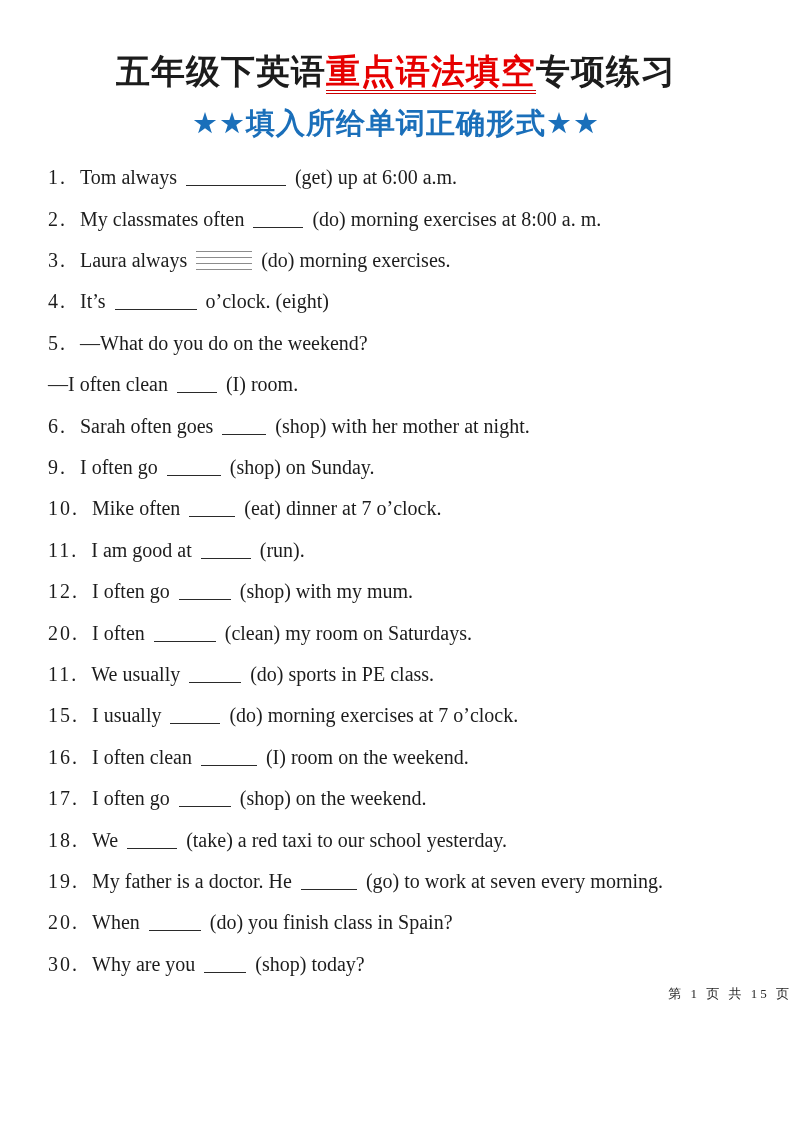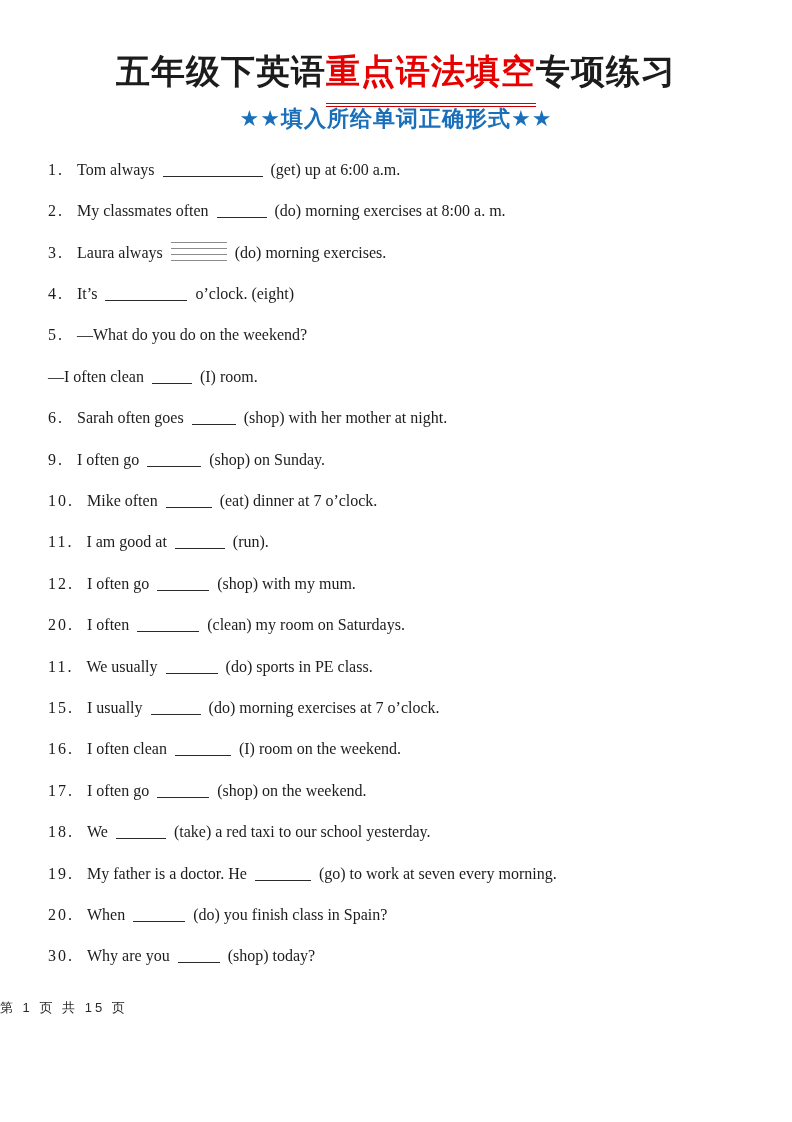--- a/index.html
+++ b/index.html
@@ -16,31 +16,31 @@
   .page{width:792px;height:1122px;position:relative;box-sizing:border-box;}
   .title{
     margin-top:50px;text-align:center;
     font-family:"Liberation Sans","DejaVu Sans",sans-serif;
     font-weight:bold;font-size:34px;line-height:1.25;letter-spacing:1px;
     white-space:nowrap;
   }
   .title .hl{
     color:var(--red);
     border-bottom:4px double #cc0000;
-    padding-bottom:13px;
+    padding-bottom:0;
   }
   .subtitle{
     margin-top:13px;text-align:center;
     font-family:"Liberation Sans","DejaVu Sans",sans-serif;
-    font-weight:bold;font-size:22px;line-height:1.2;
+    font-weight:bold;font-size:29px;line-height:1.2;
     color:var(--blue);letter-spacing:1px;
   }
   .questions{
     margin:17px 40px 0 48px;
-    font-size:16px;
+    font-size:20px;
   }
   .row{
     height:41.4px;line-height:41.4px;
     white-space:nowrap;overflow:visible;
   }
   .num{
     display:inline-block;
     letter-spacing:2px;
     margin-right:13px;
   }
@@ -53,22 +53,22 @@
     margin:0 4px;
   }
   .gridblank{
     display:inline-block;
     height:20px;
     vertical-align:-4px;
     margin:0 4px;
     background:repeating-linear-gradient(to bottom,var(--gridline) 0 1.3px,transparent 1.3px 5.9px);
   }
   .footer{
-    margin-top:22px;text-align:left;
-    font-family:Liberation Sans, sans-serif;
+    margin-top:0;text-align:right;
+    font-family:Liberation Serif, serif;
     font-size:13px;color:#2a2a2a;letter-spacing:3px;
   }
 </style>
 </head>
 <body>
 
 <div class="page">
 
   <div class="title">
     <span>五年级下英语</span><span class="hl">重点语法填空</span><span>专项练习</span>

